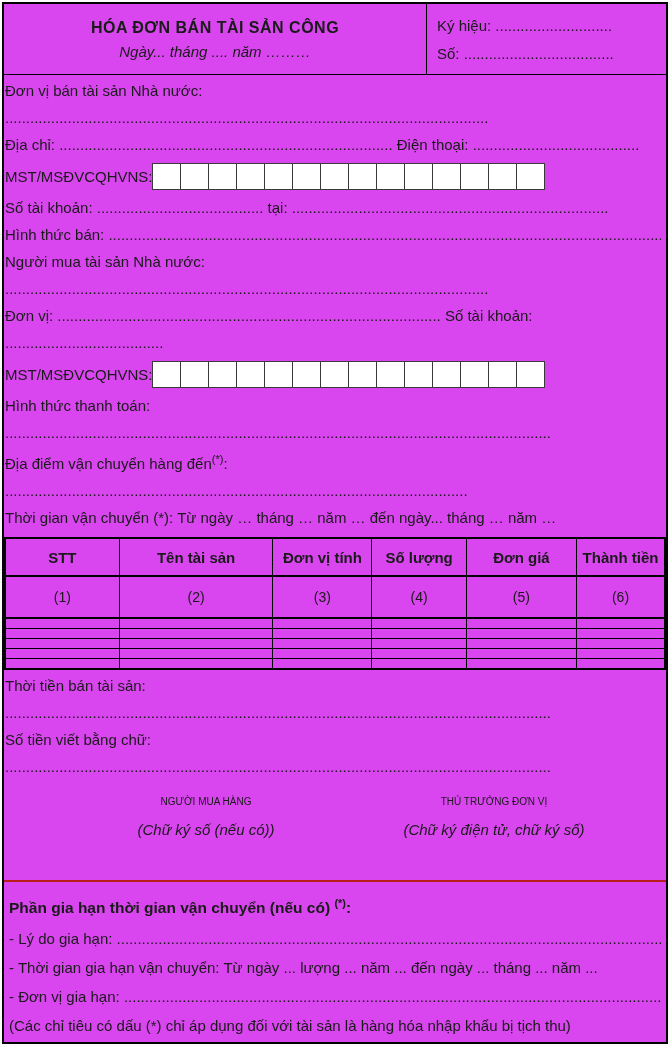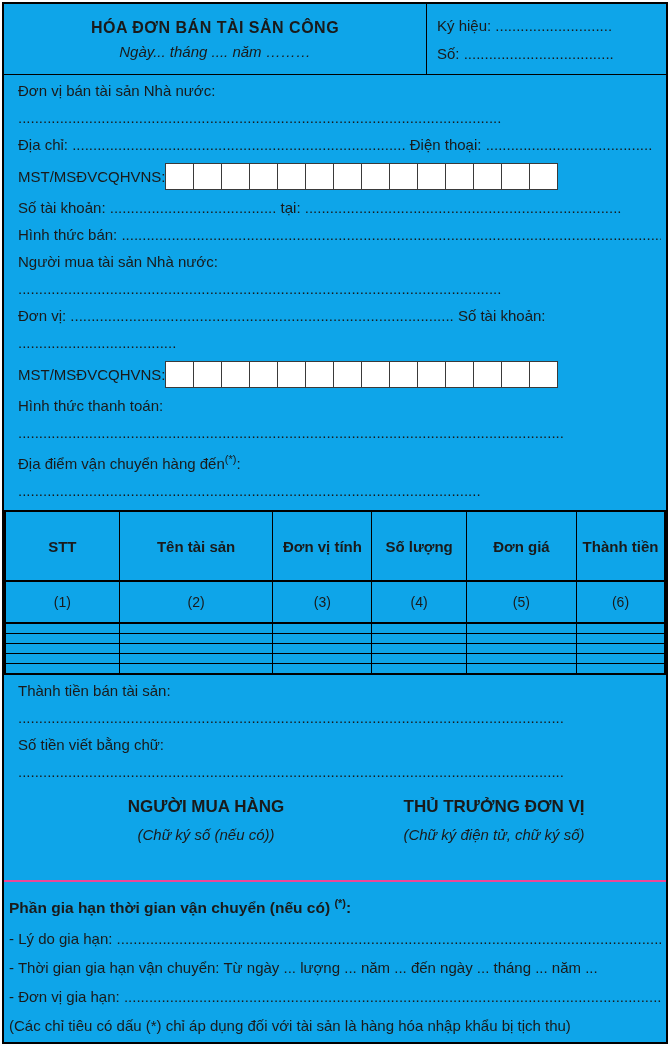--- a/index.html
+++ b/index.html
@@ -1,51 +1,51 @@
 <!DOCTYPE html>
 <html><head>
 <meta charset="utf-8">
 <style>
   html,body { margin:0; padding:0; background:#fdfdfd; }
   body { font-family:"Liberation Sans","DejaVu Sans",sans-serif; color:#1a1a1a; }
   .page {
     width:666px; height:1042px; margin:2px; border:2px solid #000;
-    background:#0ea5e9; box-sizing:border-box; display:flex; flex-direction:column;
+    background:#d946ef; box-sizing:border-box; display:flex; flex-direction:column;
     overflow:hidden;
   }
   
   .header { display:flex; border-bottom:1px solid #000; height:70px; flex:0 0 auto; }
   .header-left { flex:0 0 422px; border-right:1px solid #000; display:flex; flex-direction:column; align-items:center; justify-content:center; gap:6px; }
   .title { font-weight:bold; font-size:16px; letter-spacing:.5px; }
   .date-line { font-style:italic; font-size:15px; }
   .header-right { flex:1; padding:8px 0 0 10px; }
   .header-right .line { line-height:28px; }
   
-  .body1, .body2 { padding:2px 5px 0 14px; }
+  .body1, .body2 { padding:2px 5px 0 1px; }
   .line { font-size:15px; line-height:27px; white-space:nowrap; overflow:hidden; }
   sup.star { font-size:11px; }
   .mst-row { display:flex; align-items:center; height:36px; }
   .mst-label { font-size:15px; }
   .boxes { display:flex; }
   .box { width:29px; height:27px; border:1px solid #3a3a3a; margin-left:-1px; background:#fff; box-sizing:border-box; }
   
   table.assets { border-collapse:collapse; width:100%; margin-top:6px; border:2px solid #000; table-layout:fixed; }
-  table.assets th { border:1px solid #000; border-bottom:2px solid #000; font-size:15px; font-weight:bold; height:36px; padding:16px 2px; overflow:hidden; white-space:nowrap; }
+  table.assets th { border:1px solid #000; border-bottom:2px solid #000; font-size:15px; font-weight:bold; height:36px; padding:0 2px; overflow:hidden; white-space:nowrap; }
   table.assets tr.index-row td { border:1px solid #000; border-bottom:2px solid #000; font-size:14px; text-align:center; height:38px; }
   table.assets tr.empty-row td { border:1px solid #000; height:9px; padding:0; }
   col.c1{width:17.3%} col.c2{width:23.3%} col.c3{width:15%} col.c4{width:14.3%} col.c5{width:16.7%} col.c6{width:13.4%}
   
   .sigs { display:flex; margin-top:10px; flex:0 0 auto; }
   .sig { text-align:center; }
   .sig-left { width:320px; margin-left:58px; }
   .sig-right { width:320px; margin-left:auto; margin-right:28px; }
-  .sig-name { font-weight:bold; font-size:17px; line-height:24px; }
+  .sig-name { font-weight:normal; font-size:10px; line-height:24px; }
   .sig-note { font-style:italic; font-size:15px; margin-top:7px; }
   
-  .extension { border-top:2px solid #ec4899; padding:5px 5px 2px 5px; margin-top:auto; }
+  .extension { border-top:2px solid #b91c1c; padding:5px 5px 2px 5px; margin-top:auto; }
   .ext-heading { font-weight:bold; font-size:15.5px; line-height:32px; white-space:nowrap; overflow:hidden; }
   .ext-line { font-size:15px; line-height:29px; white-space:nowrap; overflow:hidden; }
 </style>
 </head>
 <body>
 
 <div class="page">
 
   <div class="header">
     <div class="header-left">
@@ -110,20 +110,21 @@
           <span class="box"></span>
         </span>
     </div>
 
     <div class="line">Hình thức thanh toán:</div>
     <div class="line">...................................................................................................................................</div>
 
     <div class="line"><span>Địa điểm vận chuyển hàng đến</span><sup class="star">(*)</sup><span>:</span></div>
     <div class="line">...............................................................................................................</div>
 
+    <div class="line">Thời gian vận chuyển (*): Từ ngày … tháng … năm … đến ngày... tháng … năm …</div>
   </div>
 
   <table class="assets">
     <colgroup>
       <col class="c1">
         <col class="c2">
         <col class="c3">
         <col class="c4">
         <col class="c5">
         <col class="c6">
@@ -182,21 +183,21 @@
           <td></td>
           <td></td>
           <td></td>
           <td></td>
           <td></td>
         </tr>
       </tbody>
   </table>
 
   <div class="body2">
-    <div class="line">Thành tiền bán tài sản:</div>
+    <div class="line">Thời tiền bán tài sản:</div>
     <div class="line">...................................................................................................................................</div>
     <div class="line">Số tiền viết bằng chữ:</div>
     <div class="line">...................................................................................................................................</div>
   </div>
 
   <div class="sigs">
     <div class="sig sig-left">
       <div class="sig-name">NGƯỜI MUA HÀNG</div>
       <div class="sig-note">(Chữ ký số (nếu có))</div>
     </div>

